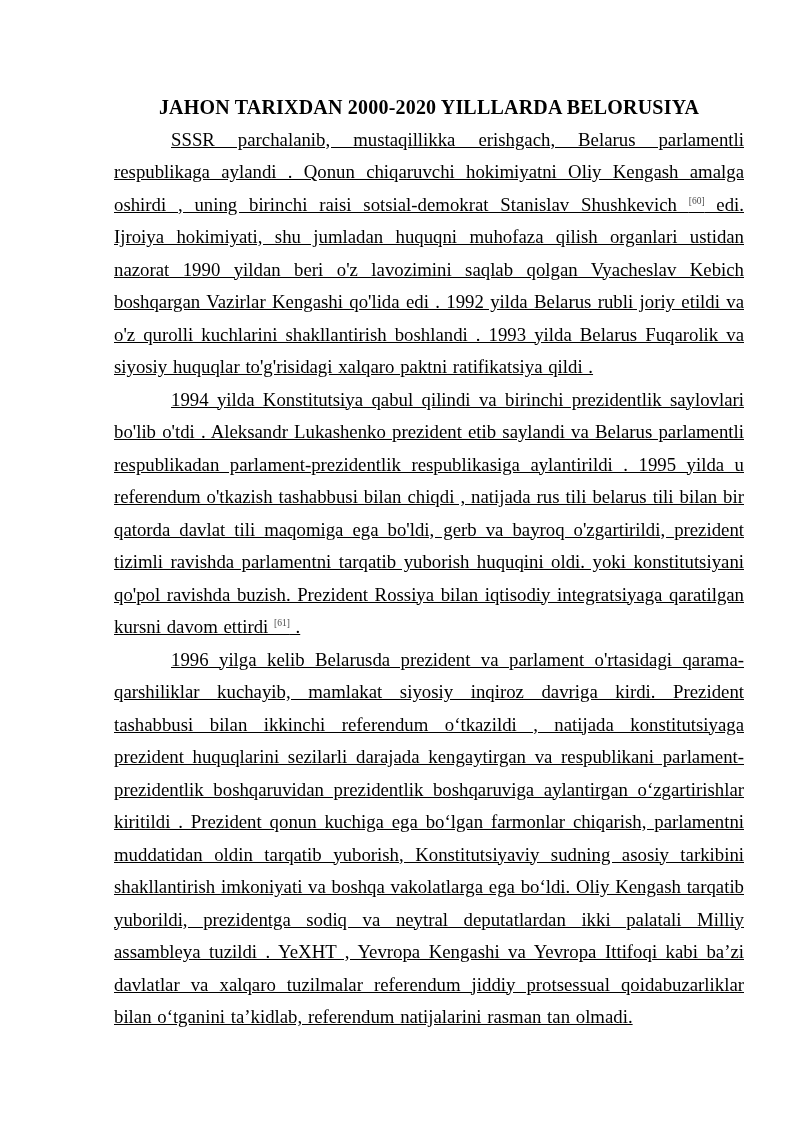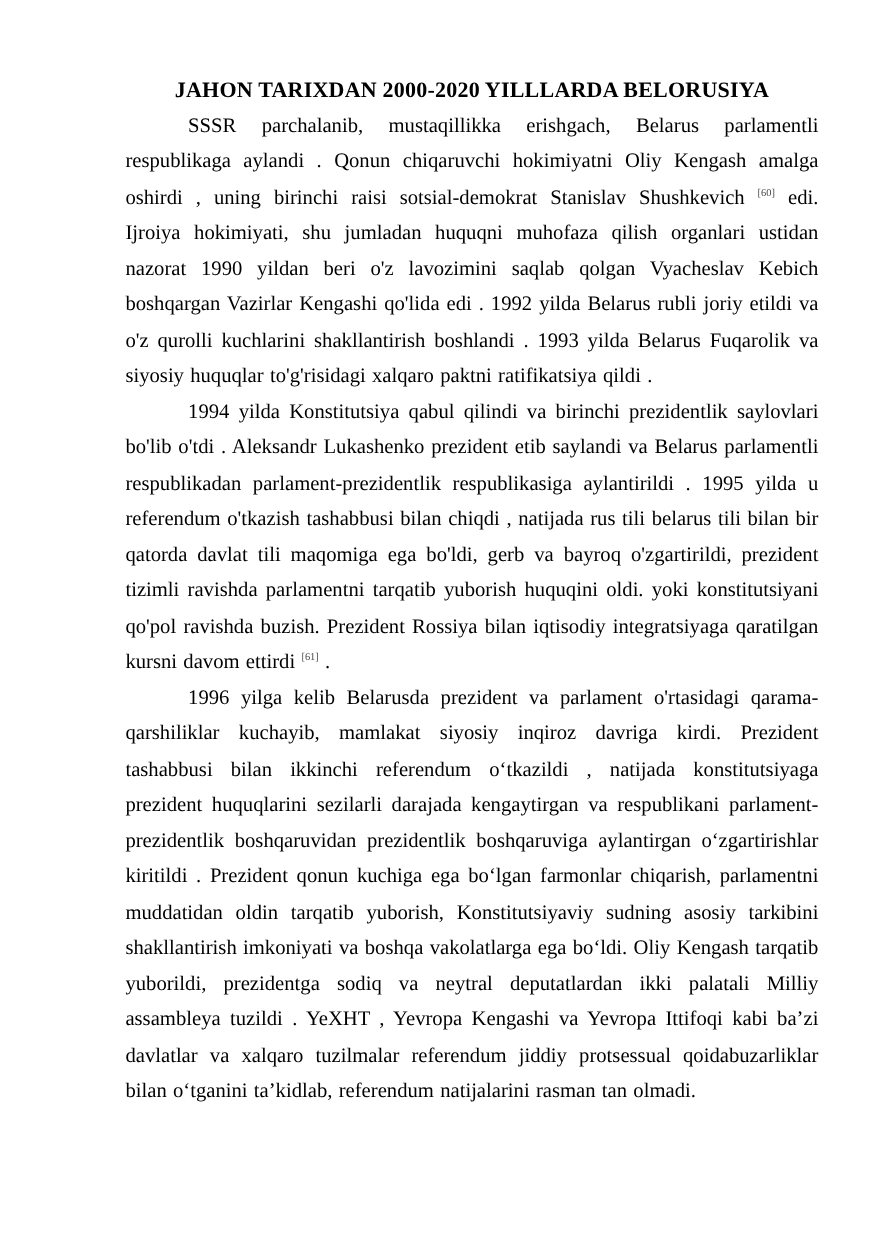--- a/index.html
+++ b/index.html
@@ -8,35 +8,36 @@
     width: 800px;
     height: 1131px;
     font-family: "Liberation Serif", "DejaVu Serif", serif;
     color: #000000;
     overflow: hidden;
   }
   .page {
     width: 800px;
     height: 1131px;
     background: #ffffff;
-    padding: 66px 56px 40px 114px;
+    padding: 91px 56px 40px 114px;
   }
   .doc-title {
     font-size: 20px;
     font-weight: bold;
     text-align: center;
     line-height: 32.5px;
     letter-spacing: 0.2px;
   }
   .para {
     font-size: 18.8px;
     line-height: 32.5px;
     text-align: justify;
     text-indent: 57px;
     word-spacing: 1px;
+    text-decoration: underline;
   }
   .seg { font-size: inherit; }
   .fn {
     font-size: 9.5px;
     color: #4a4a4a;
     line-height: 0;
     vertical-align: super;
   }
 </style>
 </head>

